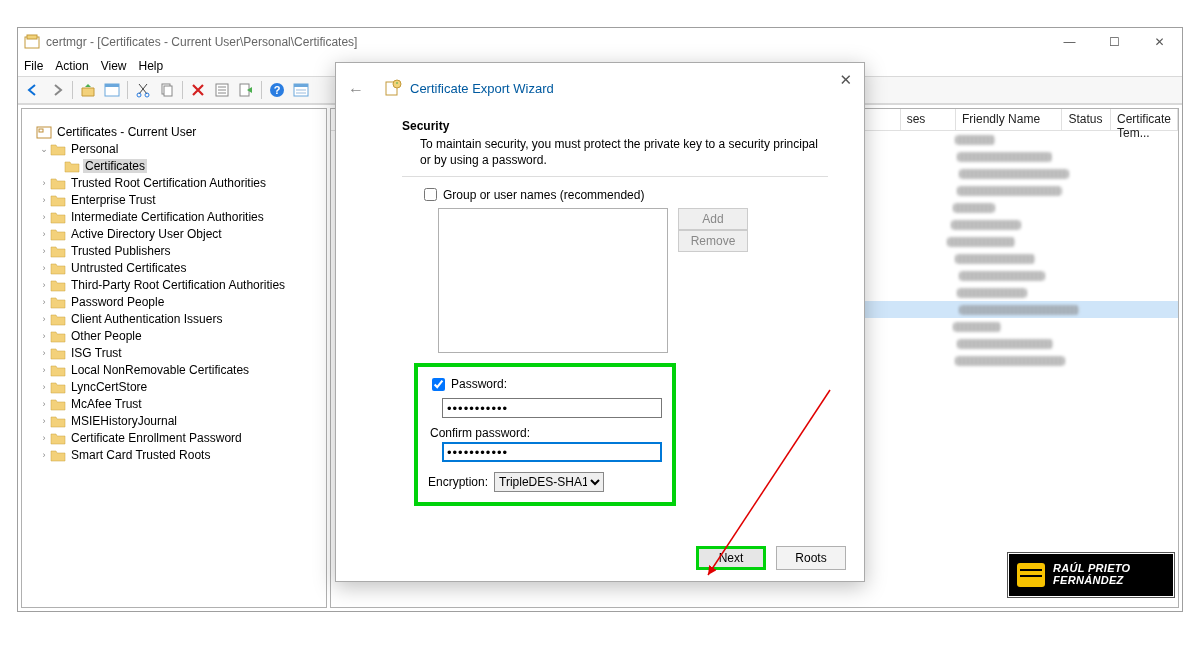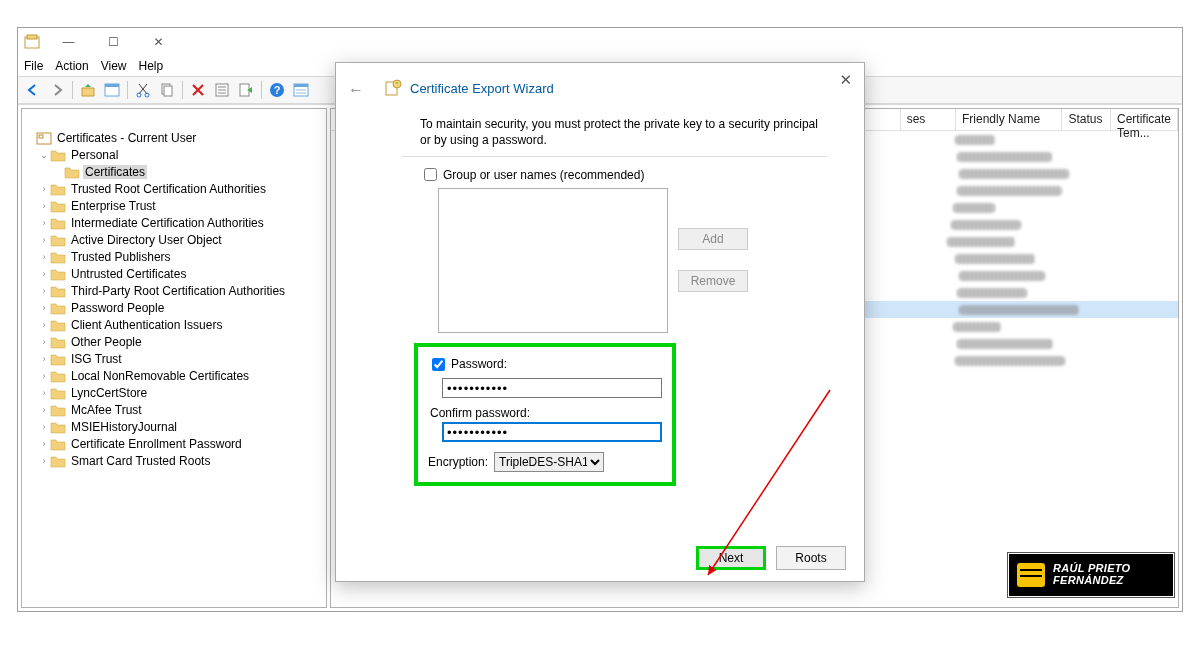--- a/index.html
+++ b/index.html
@@ -14,21 +14,21 @@
   .win-btn { width: 45px; height: 28px; display: flex; align-items: center; justify-content: center; color: #555; }
   
   .menubar { height: 20px; display: flex; align-items: center; padding-left: 6px; gap: 12px; }
   .menubar span { cursor: default; text-align: center; }
   
   .toolbar { height: 28px; border-top: 1px solid #d9d9d9; border-bottom: 1px solid #d9d9d9; display: flex; align-items: center; padding: 0 4px; gap: 2px; background: #f7f7f7; }
   .tbtn { width: 22px; height: 22px; display: flex; align-items: center; justify-content: center; }
   .t-sep { width: 1px; height: 18px; background: #c8c8c8; margin: 0 2px; }
   
   .mmc-body { flex: 1; display: flex; border-top: 1px solid #d9d9d9; min-height: 0; }
-  .tree-pane { width: 306px; border: 1px solid #b0b0b0; margin: 3px; overflow: hidden; background: #fff; padding-top:20px;}
+  .tree-pane { width: 306px; border: 1px solid #b0b0b0; margin: 3px; overflow: hidden; background: #fff; padding-top:14px;}
   .tree-row { display: flex; align-items: center; height: 17px; padding-left: 2px; white-space: nowrap; }
   .tree-row.selected .rlabel { background: #d8d8d8; }
   .expander { width: 12px; display: inline-flex; justify-content: center; color: #888; font-size: 9px;}
   .folder-icon { width: 16px; height: 14px; margin-right: 3px; display: inline-block; }
   .indent { display: inline-block; }
   .rlabel { padding: 0 2px; }
   
   .list-pane { flex: 1; border: 1px solid #b0b0b0; margin: 3px 3px 3px 0; background: #fff; display: flex; flex-direction: column; overflow: hidden;}
   .list-header { display: flex; height: 22px; border-bottom: 1px solid #e0e0e0; }
   .list-header .col { border-right: 1px solid #e0e0e0; padding: 3px 6px; font-size: 12px; color: #222; background: #fff;}
@@ -47,21 +47,21 @@
   .wizard-close { position: absolute; top: 8px; right: 12px; font-size: 15px; color: #555; }
   
   .wizard-body { flex: 1; padding: 0 36px 0 66px; }
   .wb-heading { font-weight: bold; margin-top: 6px; }
   .wb-desc { margin: 4px 0 8px 18px; line-height: 1.3; }
   .sec-box { border-top: 1px solid #ddd; padding-top: 8px; }
   .cb-row { display: flex; align-items: center; margin-left: 18px; margin-bottom: 4px; }
   .cb-row input { margin-right: 6px; }
   .userlist { margin-left: 36px; display: flex; gap: 10px; }
   .userlist .listbox { width: 230px; height: 145px; border: 1px solid #b0b0b0; background: #fff; }
-  .userlist .btns { display: flex; flex-direction: column; gap: 20px; margin-top: 40px; }
+  .userlist .btns { display: flex; flex-direction: column; gap: 0; }
   .userlist button { width: 70px; height: 22px; font-size: 12px; color: #888; background: #efefef; border: 1px solid #ccc; }
   
   .pw-box { border: 4px solid #00d20a; margin-top: 10px; margin-left: 12px; width: 262px; padding: 8px 10px 10px; }
   .pw-box label { display: block; margin-bottom: 2px; }
   .pw-box input[type=password] { width: 220px; height: 20px; border: 1px solid #777; padding: 0 4px; margin-bottom: 8px; margin-left: 14px; font-size: 13px; letter-spacing: 1px;}
   .pw-box input.focused { border: 1px solid #0078d7; box-shadow: 0 0 0 1px #0078d7 inset; }
   .enc-row { display: flex; align-items: center; gap: 6px; margin-top: 2px;}
   .enc-row select { width: 110px; height: 20px; border: 1px solid #888; font-size: 12px;}
   
   .wizard-buttons { height: 48px; border-top: 1px solid transparent; display: flex; align-items: center; justify-content: flex-end; padding-right: 18px; gap: 10px; }
@@ -86,20 +86,21 @@
 <body>
 
 <div class="main-window">
   <div class="titlebar">
     <span class="titlebar-icon">
       <svg viewBox="0 0 16 16" width="16" height="16">
           <rect x="1" y="3" width="14" height="11" fill="#fff" stroke="#c49a3a"></rect>
           <rect x="3" y="1" width="10" height="4" fill="#f2d37a" stroke="#c49a3a"></rect>
         </svg>
     </span>
+    <span class="titlebar-text">certmgr - [Certificates - Current User\Personal\Certificates]</span>
     <div class="win-controls">
       <div class="win-btn">—</div>
       <div class="win-btn">☐</div>
       <div class="win-btn">✕</div>
     </div>
   </div>
 
   <div class="menubar">
     <span>File</span>
     <span>Action</span>
@@ -509,20 +510,21 @@
     <span class="back-arrow">←</span>
     <span style="width:16px;"></span>
     <span class="wizard-icon"><svg viewBox="0 0 18 18" width="18" height="18">
           <rect x="2" y="3" width="11" height="13" fill="#fff" stroke="#c49a3a"></rect>
           <circle cx="13" cy="5" r="4" fill="#f2d37a" stroke="#c49a3a"></circle>
           <path d="M13 3l1 1-1 1-1-1z" fill="#4caf50"></path>
         </svg></span>
     <span class="wizard-title">Certificate Export Wizard</span>
   </div>
   <div class="wizard-body">
+    <div class="wb-heading">Security</div>
     <div class="wb-desc">To maintain security, you must protect the private key to a security principal or by using a password.</div>
     <div class="sec-box">
       <div class="cb-row">
         <input type="checkbox" style="">
         <label>Group or user names (recommended)</label>
       </div>
       <div class="userlist">
         <div class="listbox"></div>
         <div class="btns">
           <button disabled="">Add</button>

